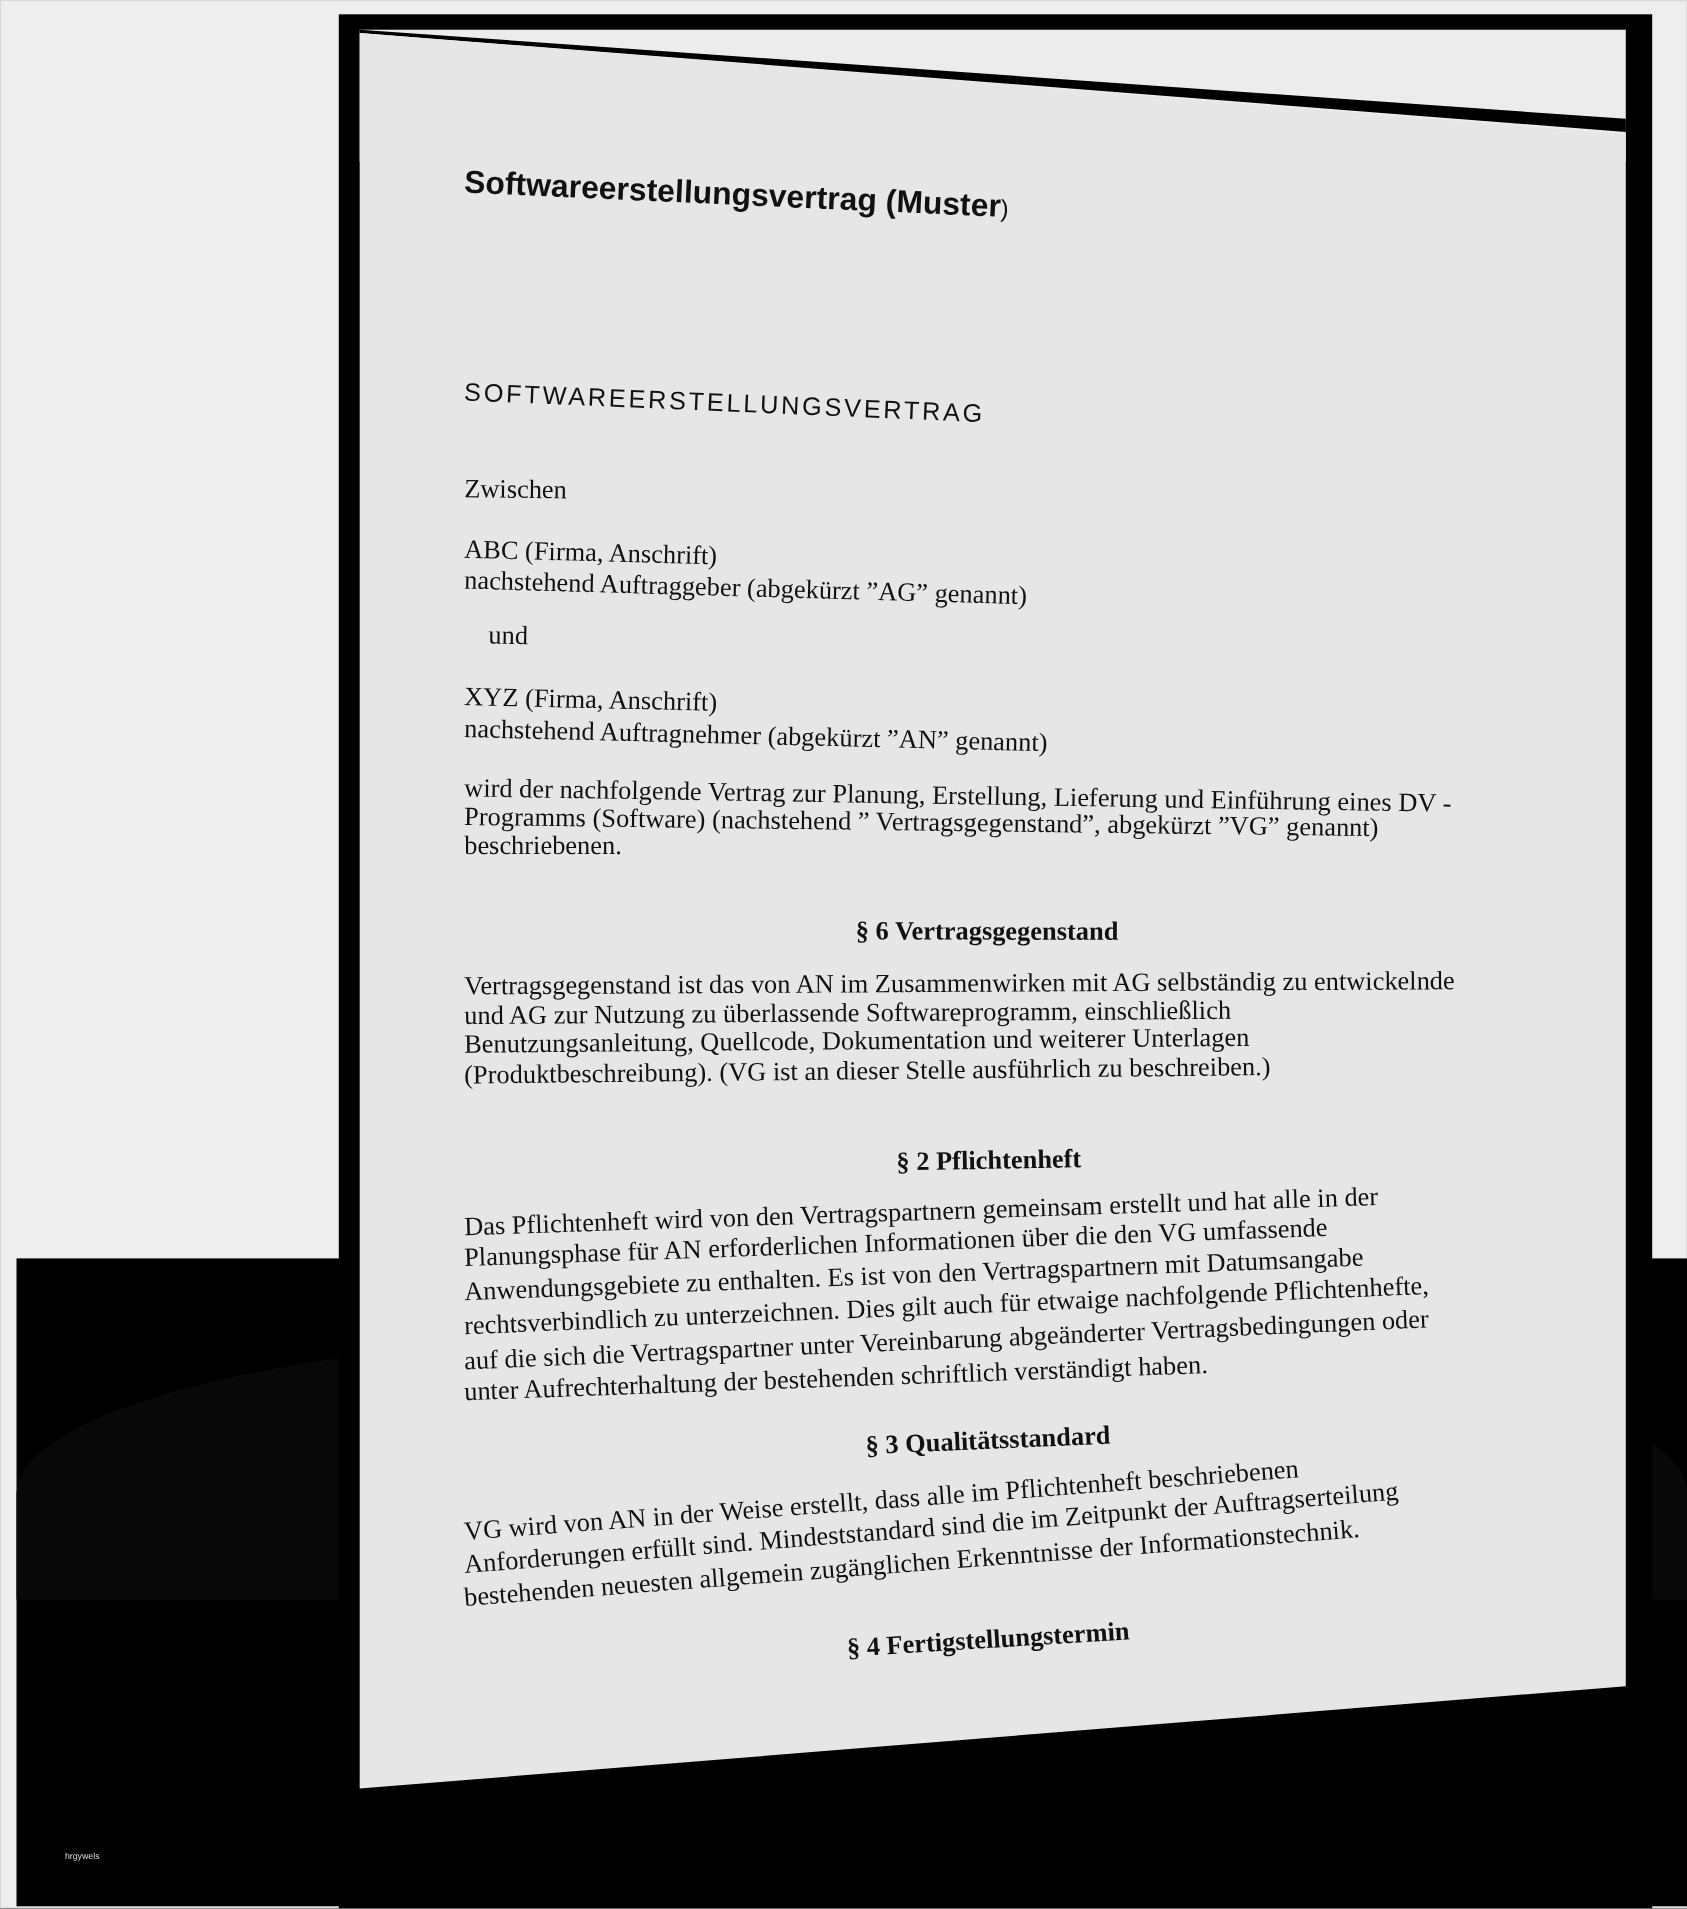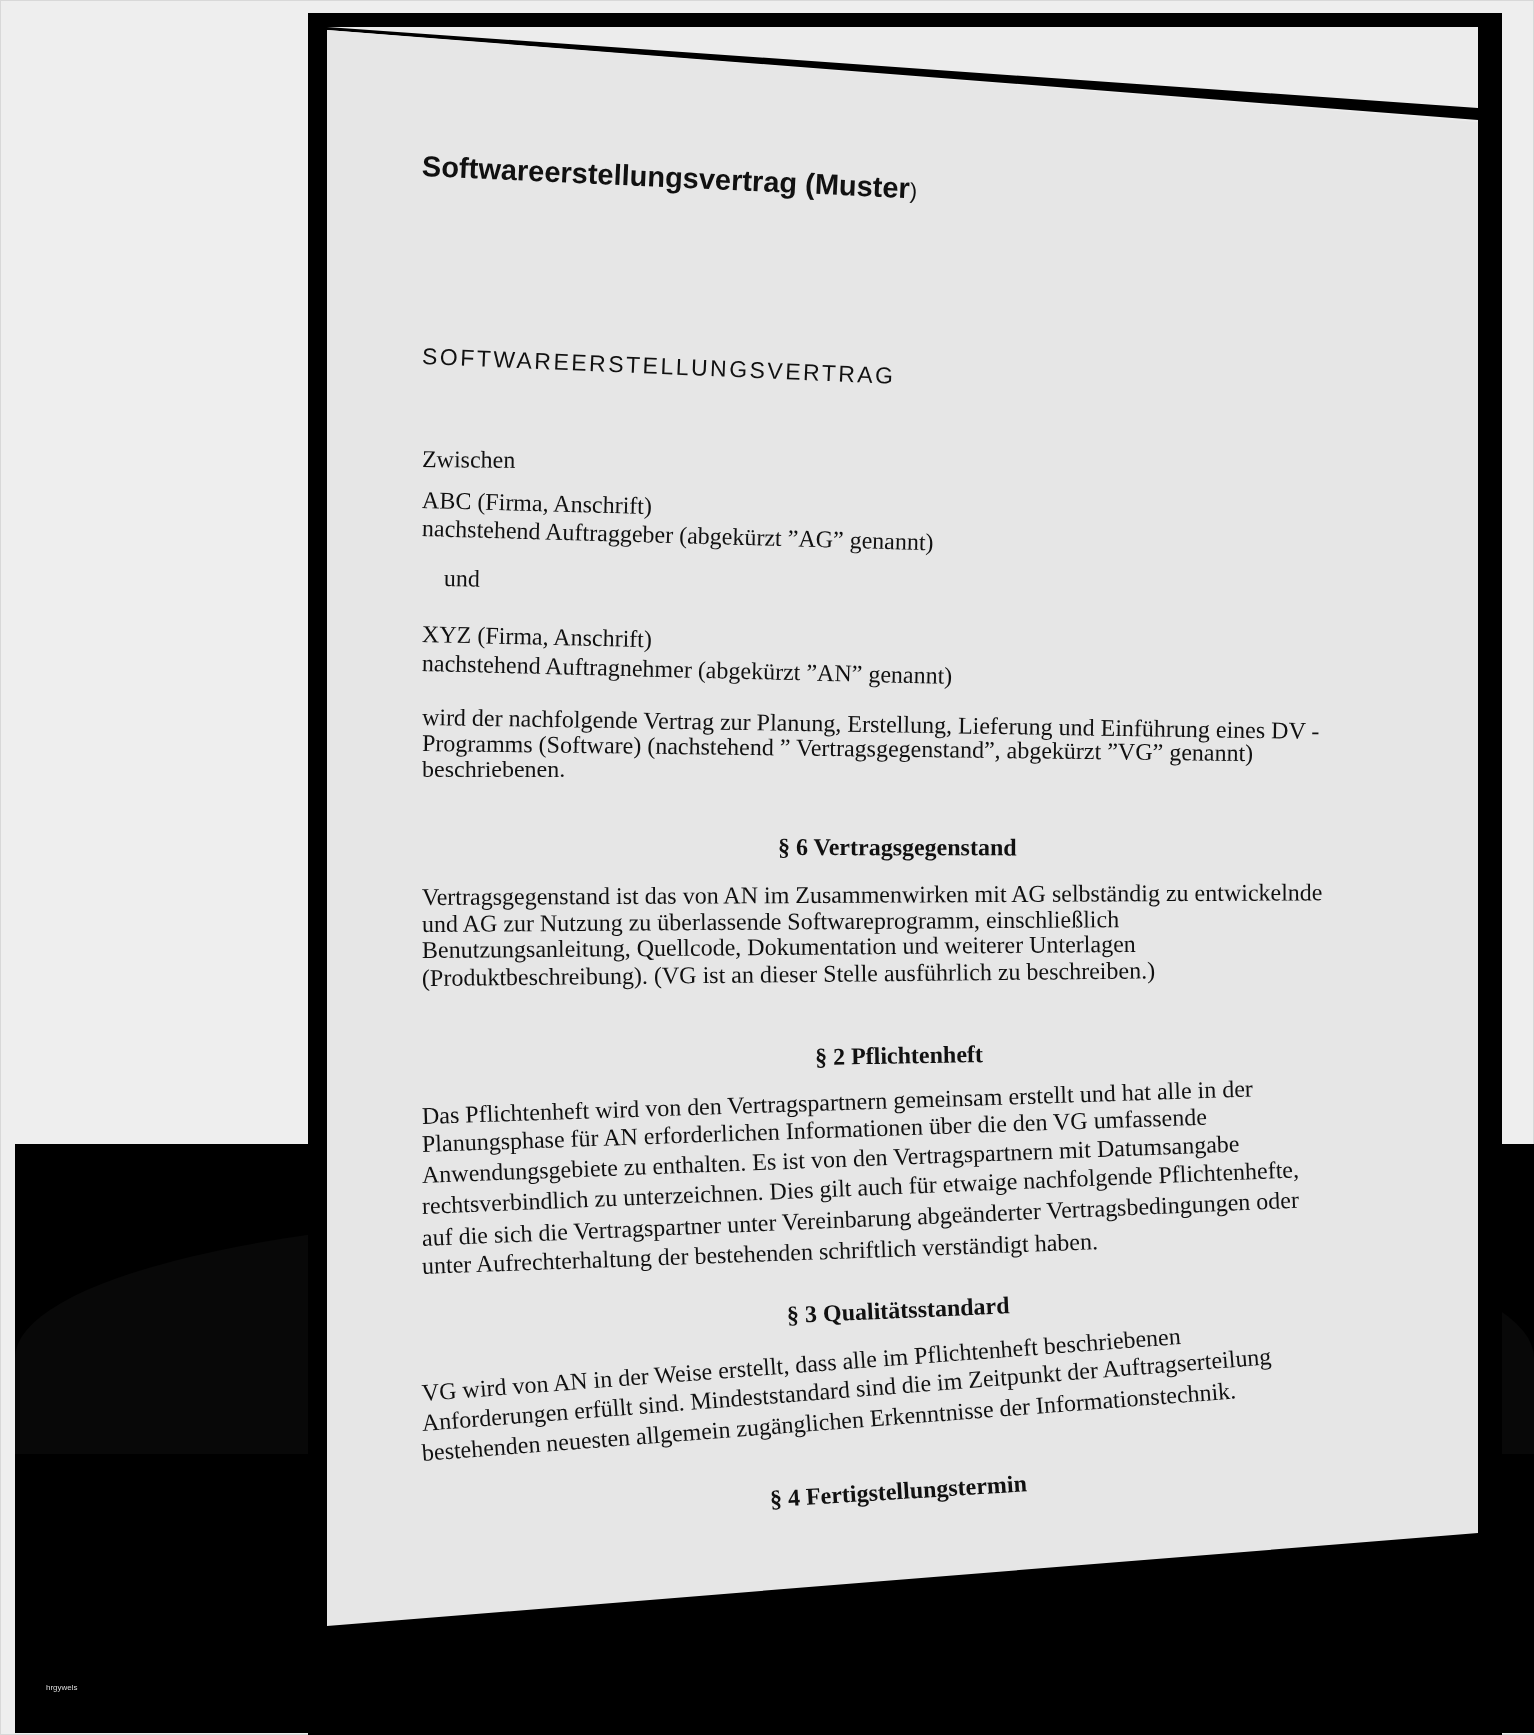--- a/index.html
+++ b/index.html
@@ -41,21 +41,21 @@
   .title {
     font-family: "Liberation Sans", sans-serif; font-weight: bold; font-size: 29px;
   }
   .title .small { font-weight: normal; font-size: 22px; }
   .caps {
     font-family: "Liberation Sans", sans-serif; font-size: 23px; letter-spacing: 2.5px;
   }
   .body { font-size: 24px; }
   .heading { font-size: 24px; font-weight: bold; }
   .watermark {
-    position: absolute; left: 23px; top: 1683px; font-size: 8px;
+    position: absolute; left: 36px; top: 1683px; font-size: 8px;
     color: #ddd; font-family: "Liberation Sans", sans-serif; padding-left: 23px;
   }
 </style>
 </head>
 <body>
 
 <div class="outer-border"></div>
 
 <div class="floor"></div>
 <div class="floor-shadow-top"></div>
@@ -71,21 +71,21 @@
 </svg>
 
 <div class="text-layer">
 
   <div class="ln title" style="left:422px; top:150px; transform: rotate(2.6deg);">
     <span>Softwareerstellungsvertrag (Muster</span><span class="small">)</span>
   </div>
 
   <div class="ln caps" style="left:422px; top:343px; transform: rotate(2.4deg);">SOFTWAREERSTELLUNGSVERTRAG</div>
 
-  <div class="ln body" style="left:422px; top:432px; transform: rotate(0.6deg); margin-top: 14px;">Zwischen</div>
+  <div class="ln body" style="left:422px; top:432px; transform: rotate(0.6deg);">Zwischen</div>
 
   <div class="ln body" style="left:422px; top:487px; transform: rotate(1.5deg);">ABC (Firma, Anschrift)</div>
   <div class="ln body" style="left:422px; top:515px; transform: rotate(1.6deg);">nachstehend Auftraggeber (abgekürzt ”AG” genannt)</div>
 
   <div class="ln body" style="left:444px; top:565px; transform: rotate(1deg);">und</div>
 
   <div class="ln body" style="left:422px; top:621px; transform: rotate(1.3deg);">XYZ (Firma, Anschrift)</div>
   <div class="ln body" style="left:422px; top:650px; transform: rotate(1.4deg);">nachstehend Auftragnehmer (abgekürzt ”AN” genannt)</div>
 
   <div class="ln body" style="left:422px; top:704px; transform: rotate(0.9deg);">wird der nachfolgende Vertrag zur Planung, Erstellung, Lieferung und Einführung eines DV -</div>

